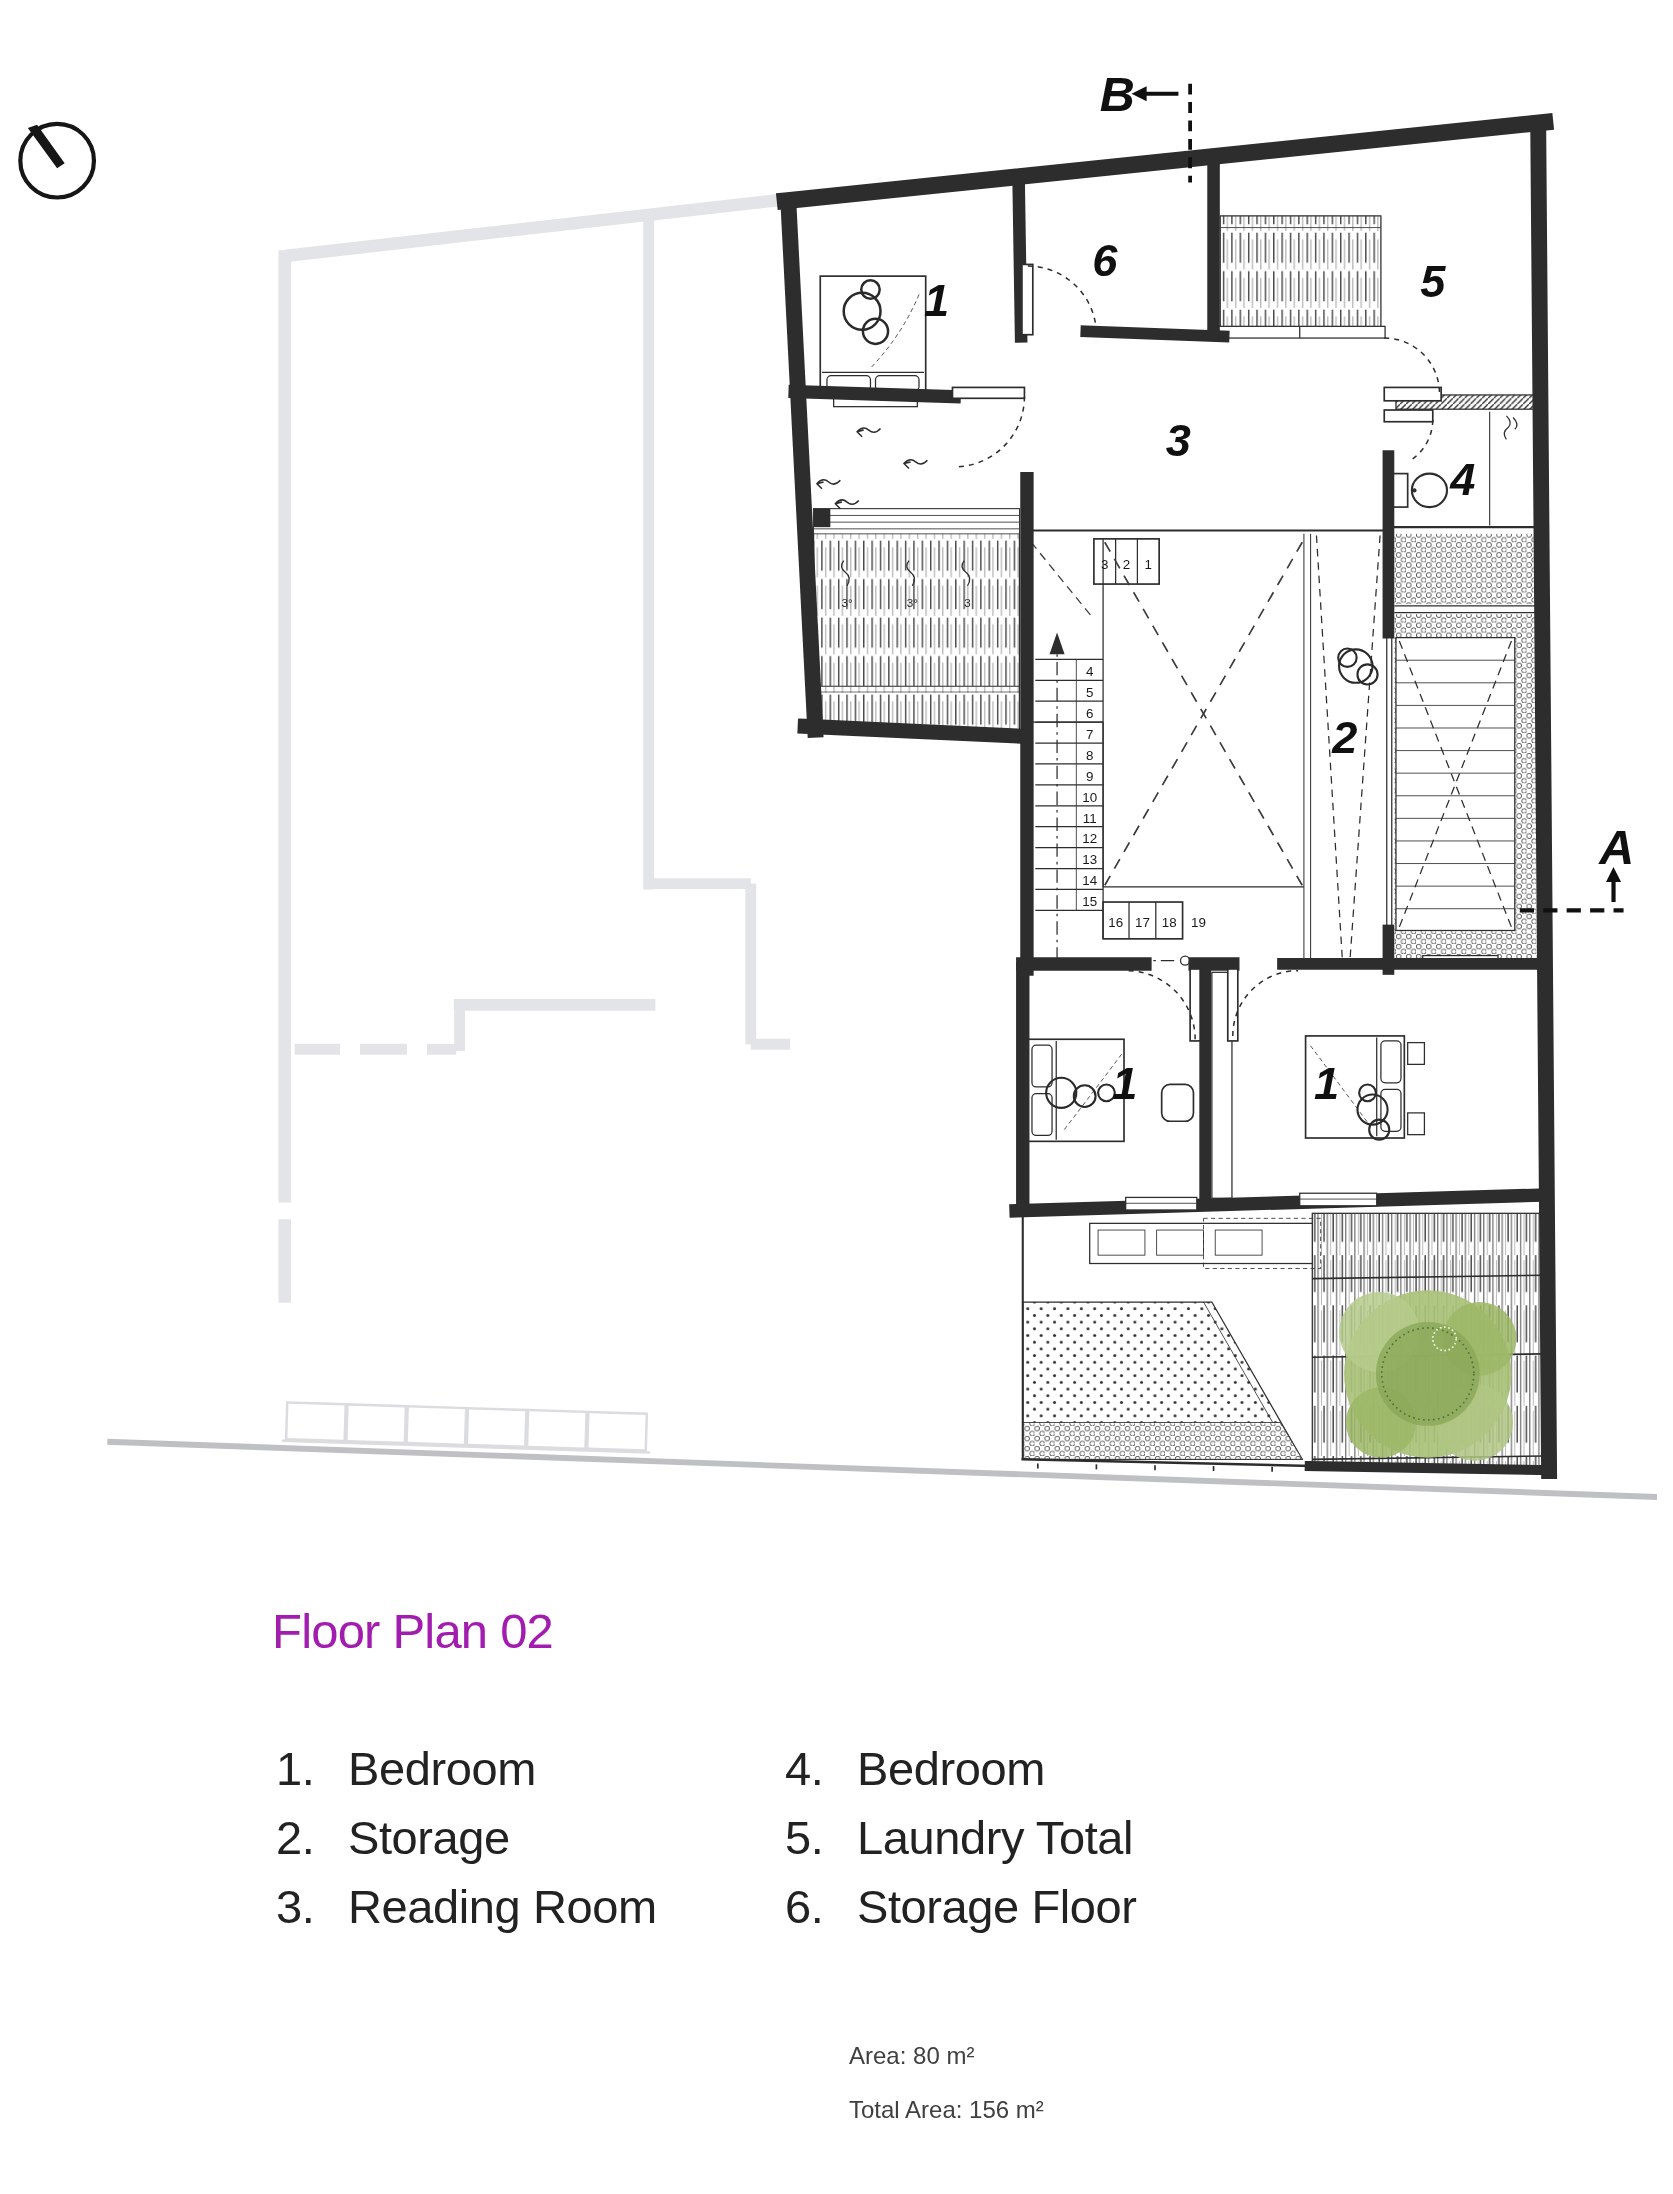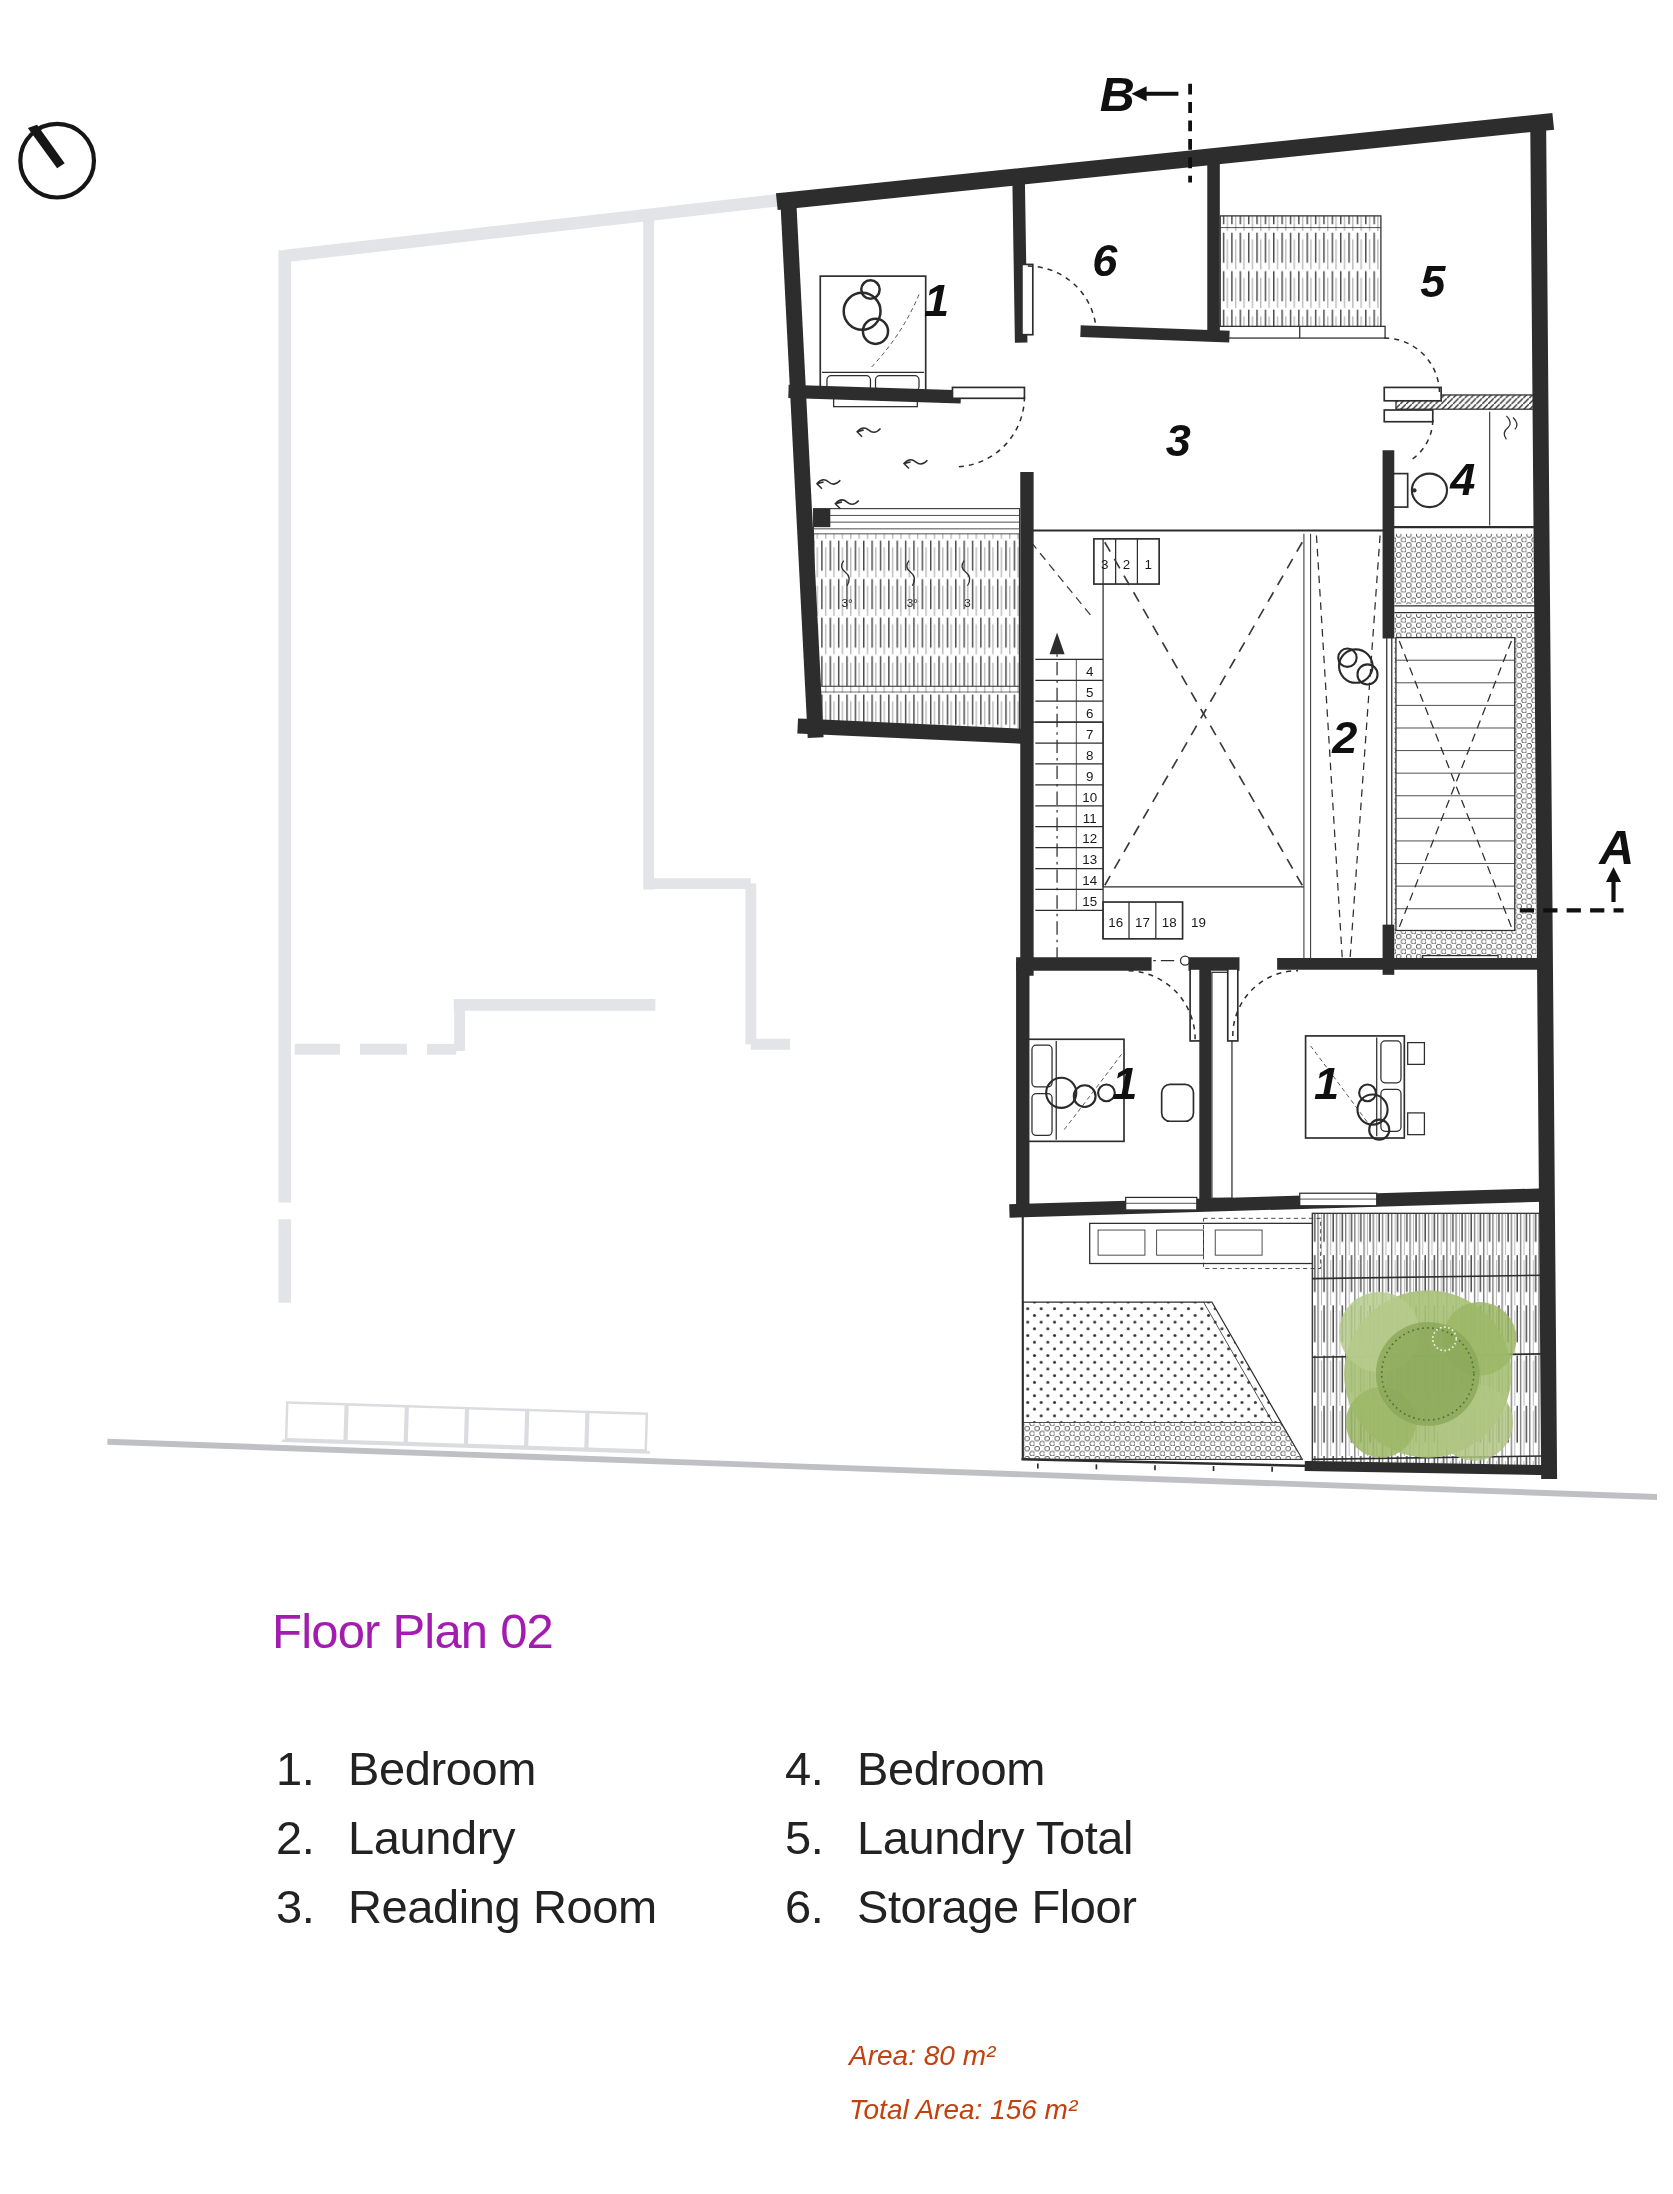--- a/index.html
+++ b/index.html
@@ -5,21 +5,21 @@
   html,body{margin:0;padding:0;background:#ffffff;}
   body{width:1674px;height:2194px;position:relative;font-family:"Liberation Sans","DejaVu Sans",sans-serif;color:#1f1f1f;}
   .page{position:absolute;inset:0;background:#ffffff;overflow:hidden;}
   svg{position:absolute;left:0;top:0;}
   .title{position:absolute;left:272px;top:1603px;font-size:49px;letter-spacing:-0.8px;color:#a21caf;}
   .legend-col{position:absolute;top:1741px;font-size:47px;letter-spacing:-0.4px;color:#222;}
   .legend-col.c1{left:276px;}
   .legend-col.c2{left:785px;}
   .legend-row{height:69px;display:flex;align-items:flex-start;}
   .legend-row .num{display:inline-block;width:72px;}
-  .areas{position:absolute;left:849px;top:2029px;font-size:28px;line-height:54px;color:#c2410c;font-style:italic;}
+  .areas{position:absolute;left:849px;top:2029px;font-size:24px;line-height:54px;color:#404040;}
   text{font-family:"Liberation Sans","DejaVu Sans",sans-serif;}
   .rlabel{font-size:54px;font-weight:bold;font-style:italic;fill:#101010;}
   .slabel{font-size:58px;font-weight:bold;font-style:italic;fill:#101010;}
   .tnum{font-size:16px;fill:#1a1a1a;}
   .tiny{font-size:14px;fill:#2a2a2a;}
 </style>
 </head>
 <body>
 
 <div class="page">
@@ -390,21 +390,21 @@
 
 <div class="title">Floor Plan 02</div>
 
 <div class="legend-col c1">
   <div class="legend-row">
     <span class="num">1.</span>
     <span class="lab">Bedroom</span>
   </div>
   <div class="legend-row">
     <span class="num">2.</span>
-    <span class="lab">Laundry</span>
+    <span class="lab">Storage</span>
   </div>
   <div class="legend-row">
     <span class="num">3.</span>
     <span class="lab">Reading Room</span>
   </div>
 </div>
 
 <div class="legend-col c2">
   <div class="legend-row">
     <span class="num">4.</span>

